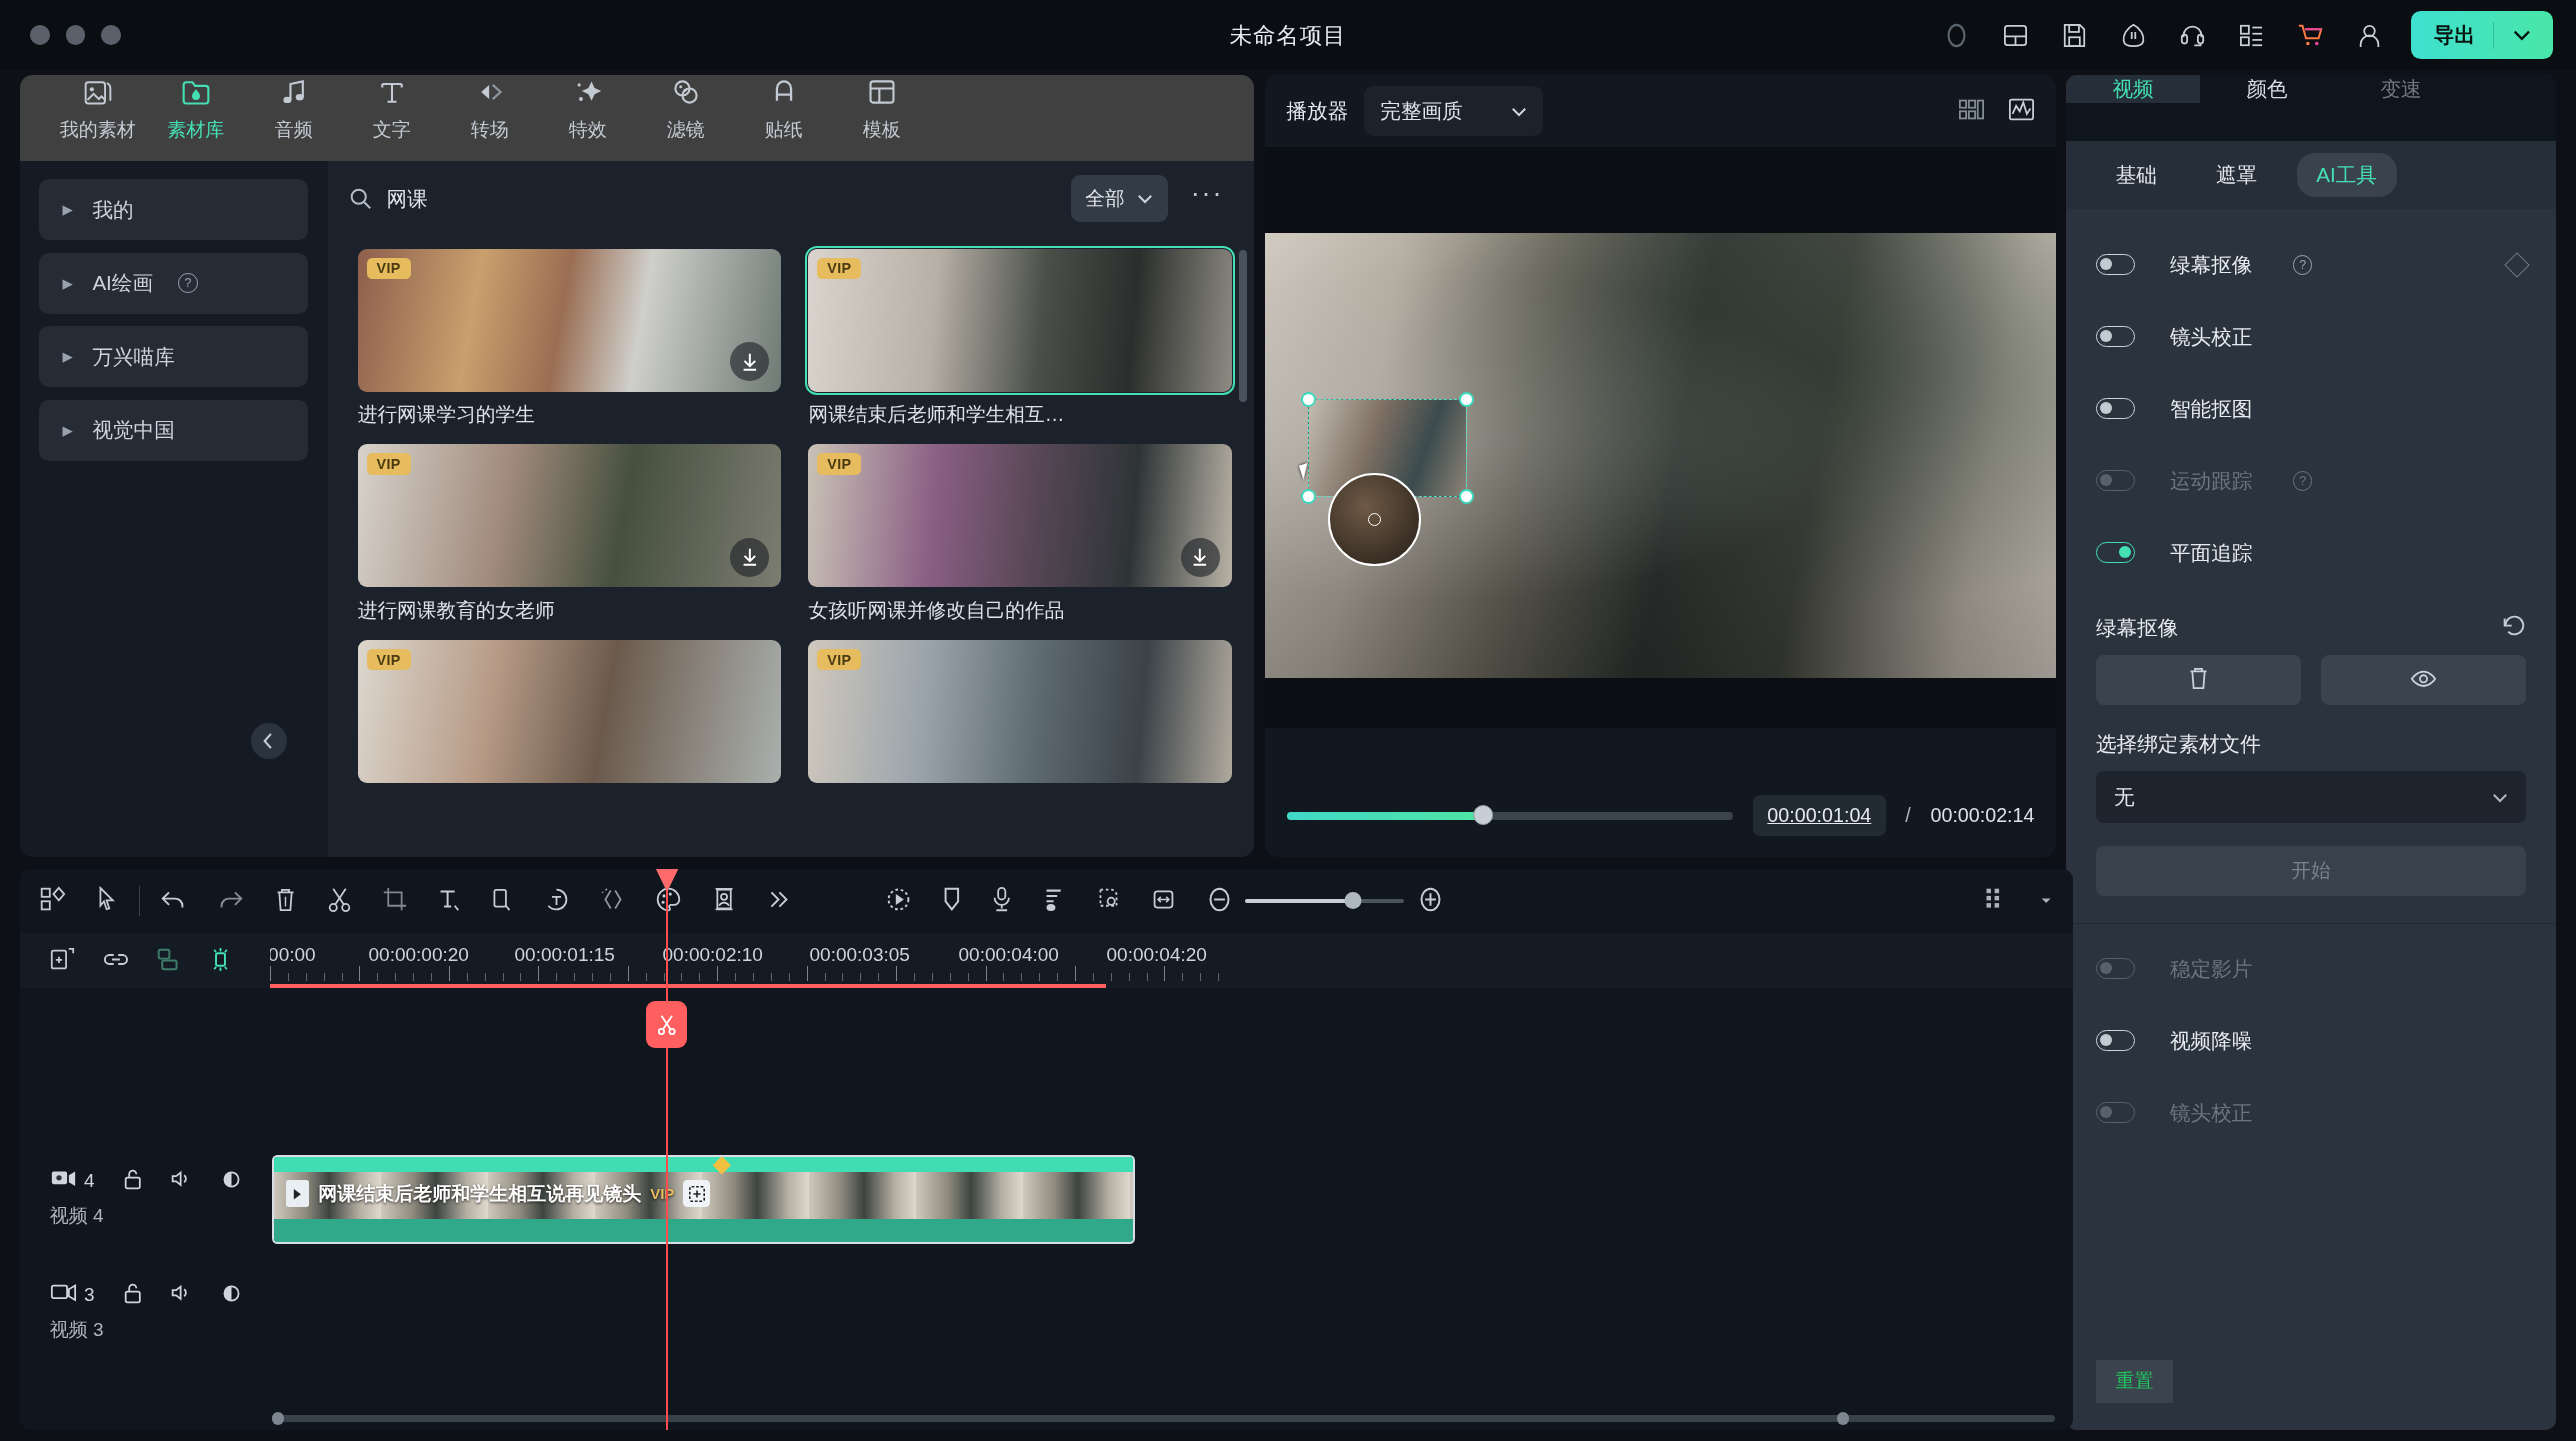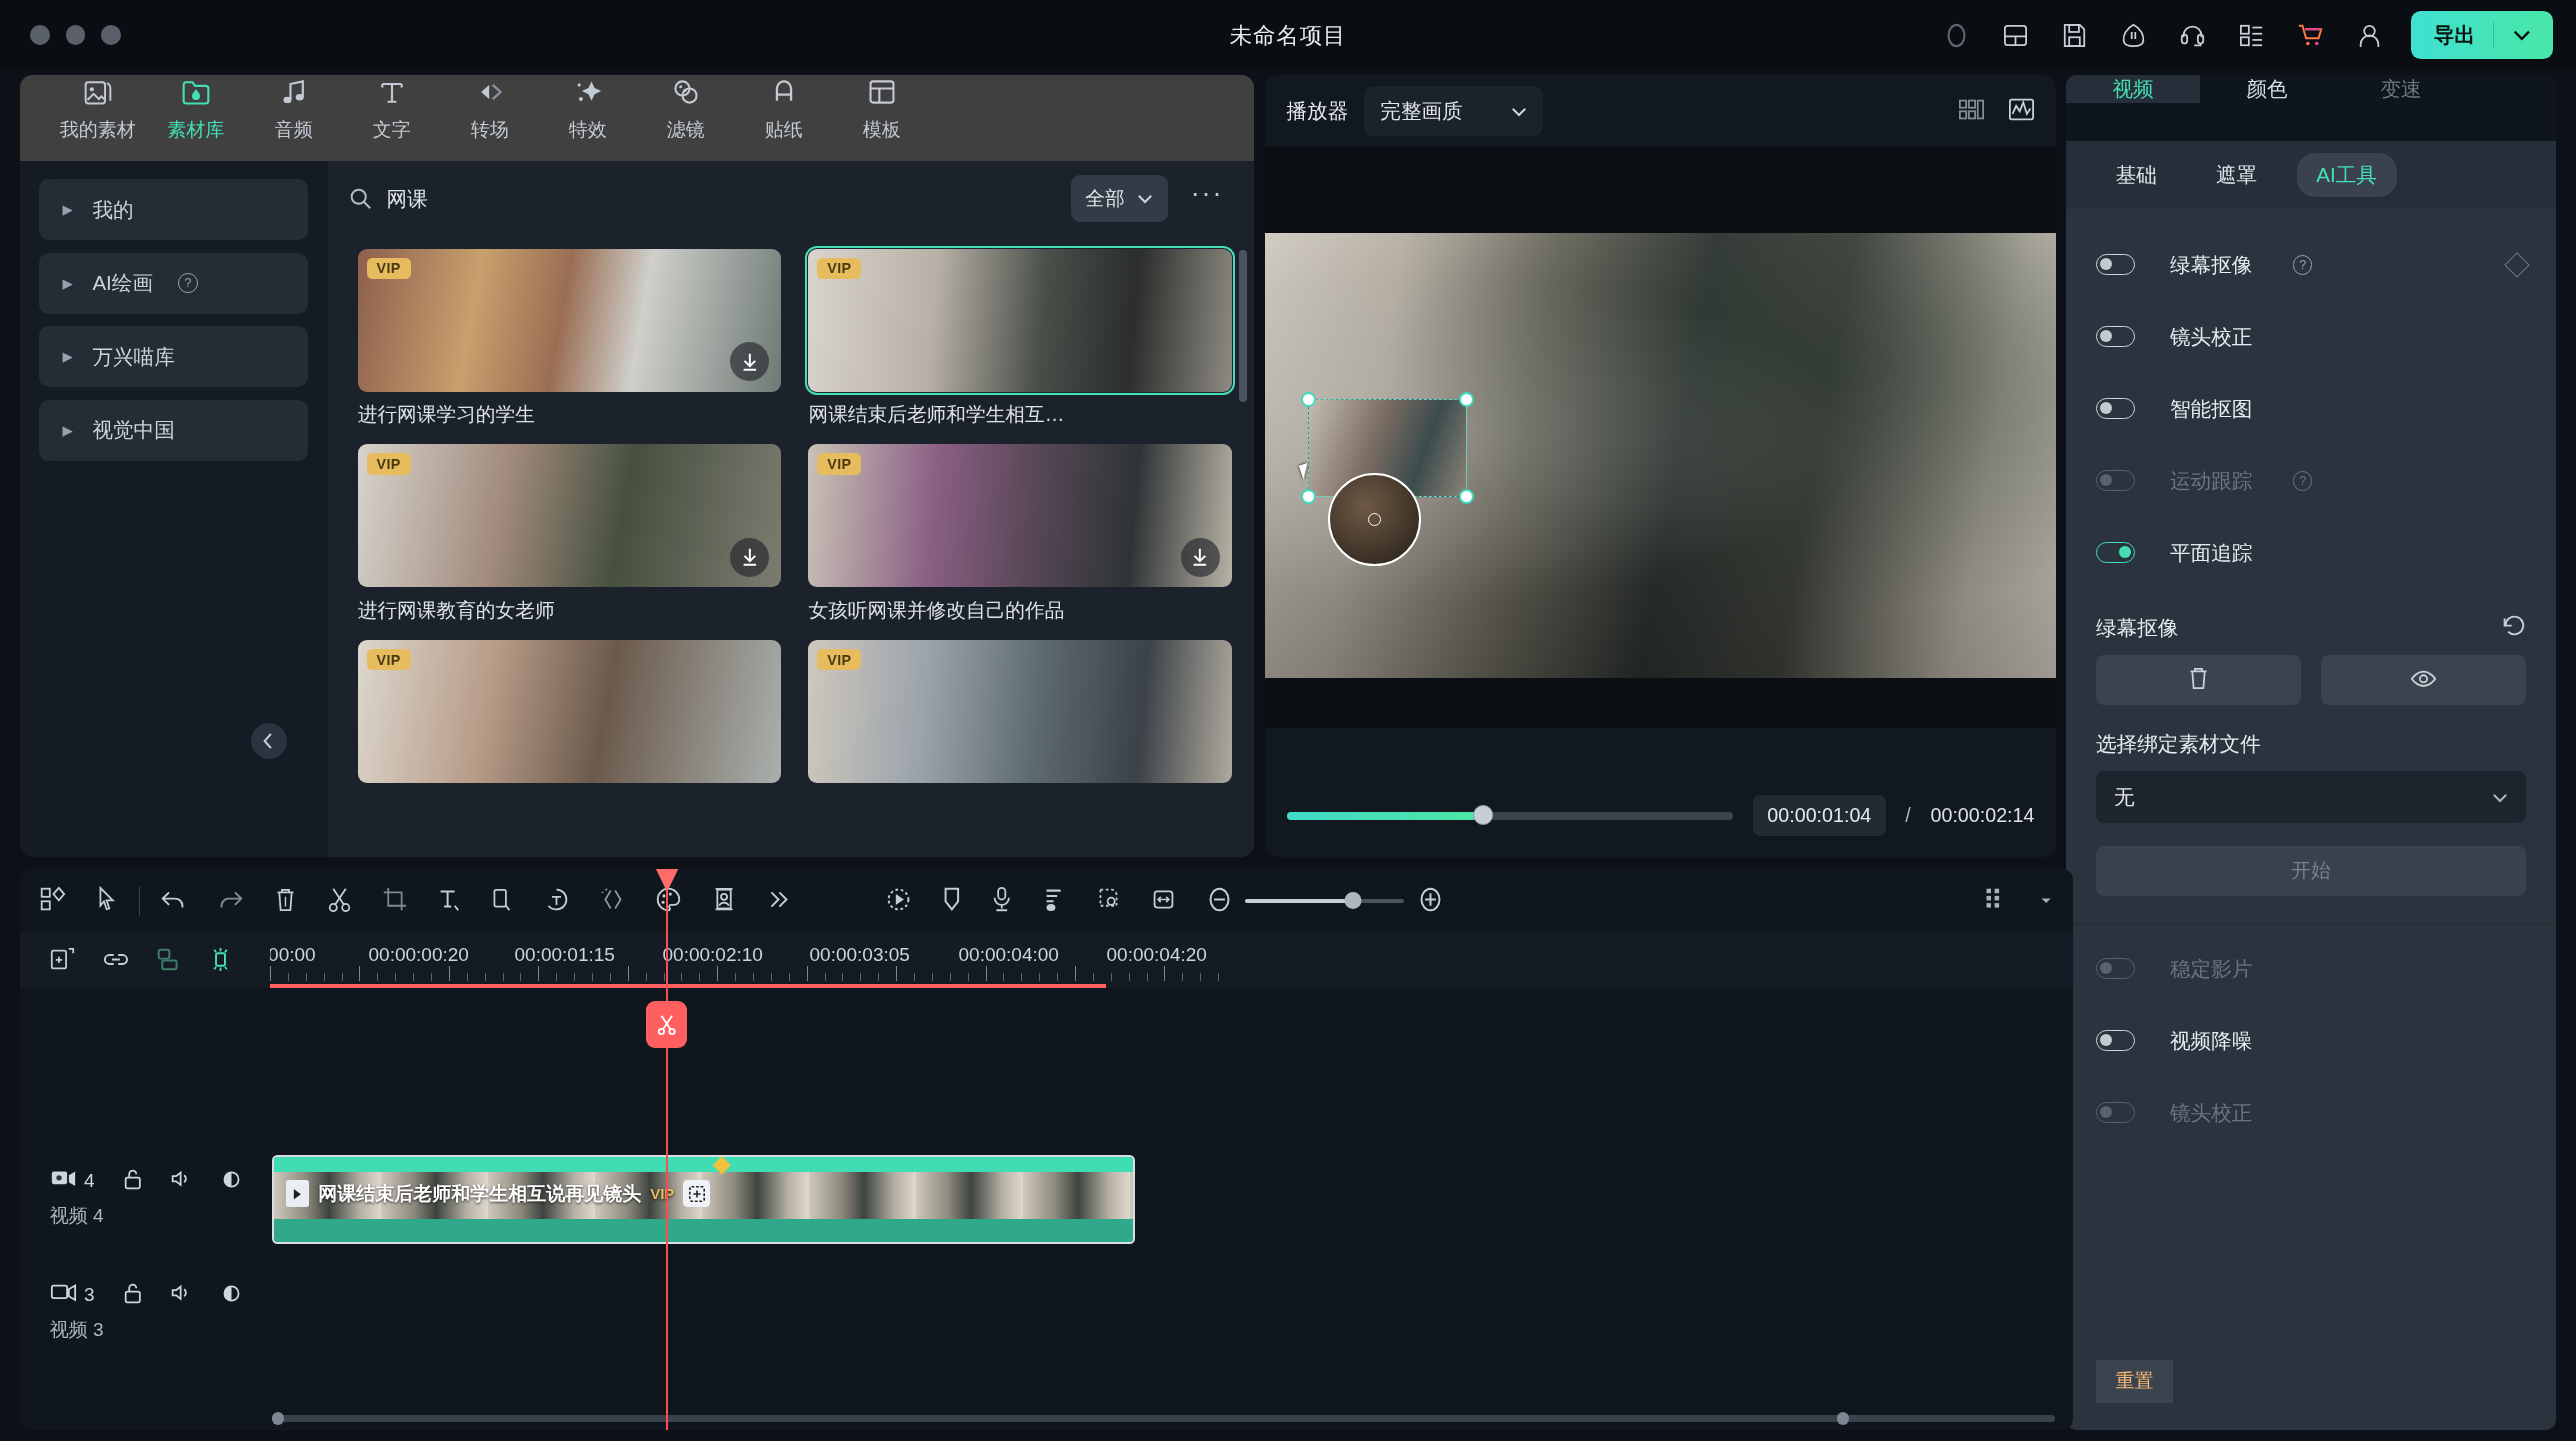--- a/index.html
+++ b/index.html
@@ -125,21 +125,21 @@
   }
   .tracker-circle .c { width:13.4px;height:13.4px;border-radius:50%;border:1.8px solid #fff; }
   .cursor { position:absolute; left:36px; top:231px; width:0;height:0;
             border-left:9.8px solid #fff; border-bottom:15px solid transparent; border-top:0 solid transparent;
             transform:rotate(-18deg); filter:drop-shadow(0 0 1.8px #000); }
 
   .progressrow { position:absolute; left:0; top:712px; width:791px; height:57px; display:flex; align-items:center; padding:0 21.5px; gap:19.7px; }
   .prog-track { flex:1; height:8px; border-radius:4.5px; background:#3b434f; position:relative; }
   .prog-fill { position:absolute; left:0;top:0;height:8px;border-radius:4.5px;width:44%;background:linear-gradient(90deg,#41d8c8,#4ee5a4); }
   .prog-knob { position:absolute; left:44%; top:-6.3px; width:19.7px;height:19.7px;border-radius:50%;background:#c7ced6;border:1.8px solid #8e98a3; transform:translateX(-50%); }
-  .tc-cur { background:#222a34; border-radius:7.2px; padding:9px 14.3px; font-size:19.7px; color:#e6ebf1; font-family:"Liberation Sans",sans-serif; }
+  .tc-cur { background:#222a34; border-radius:7.2px; padding:9px 14.3px; font-size:19.7px; color:#e6ebf1; font-family:"Liberation Sans",sans-serif;text-decoration:underline; }
   .tc-sep { font-size:19.7px; color:#aeb6c0; }
   .tc-tot { font-size:19.7px; color:#dce2e8; }
   .ctrlrow { position:absolute; left:0; top:778px; width:791px; height:64px; display:flex; align-items:center; padding:0 32px; gap:0; color:#cdd4dc; }
 
   
   .rightpanel { position:absolute; left:2066px; top:75px; width:490px; bottom:12.5px; background:#262e39; border-radius:10.7px; overflow:hidden; }
   .rp-tabs { height:66px; background:#0f151d; display:flex; align-items:flex-start; }
   .rp-tab { width:134px; display:flex; align-items:center; justify-content:center; font-size:20.6px; color:#d6dce3; }
   .rp-tab.active { background:#262e39; color:#44e0b4; border-radius:0 0 0 0; }
   .rp-tab.muted { color:#70787f; }
@@ -161,21 +161,21 @@
   .sec-head .t { font-size:20.6px; color:#e7ecf1; }
   .sec-head .r { margin-left:auto; color:#c6ccd4; }
   .btnrow { display:flex; gap:19.7px; }
   .gbtn { flex:1; height:50px; background:#3b434e; border-radius:8px; display:flex; align-items:center; justify-content:center; color:#ccd2da; }
   .lbl2 { font-size:20.6px; color:#e7ecf1; margin:25px 0 12.5px 0; }
   .select { height:52px; background:#1d242d; border-radius:8px; display:flex; align-items:center; padding:0 18px; font-size:20.6px; color:#e3e8ee; }
   .select .cv { margin-left:auto; color:#aeb6c0; }
   .startbtn { margin-top:23px; height:50px; background:#39414c; border-radius:8px; display:flex; align-items:center; justify-content:center; font-size:19.7px; color:#79818b; }
   .divider { height:0.9px; background:#222a33; margin:27px -30px 9px -30px; }
   .resetbtn { position:absolute; left:30px; bottom:27px; width:77px;height:43px;background:#3b434e;border-radius:0;
-              display:flex;align-items:center;justify-content:center;font-size:19px;color:#fdba74; }
+              display:flex;align-items:center;justify-content:center;font-size:19px;color:#22c55e; }
 
   
   .timeline { position:absolute; left:19.7px; top:869px; right:503px; bottom:12.5px; background:#10161e; border-radius:10.7px; overflow:hidden; }
   .tl-toolbar { height:64px; display:flex; align-items:center; padding:0 19.7px; gap:0; color:#c6ccd5; }
   .tgrp { display:flex; align-items:center; gap:30px; }
   .vline { width:0.9px; height:30px; background:#39414c; margin:0 19.7px; }
   .zoomslider { display:flex; align-items:center; gap:0; margin-left:0; }
   .zs-track { width:159px; height:4.5px; background:#4b535e; border-radius:2.7px; position:relative; margin:0 12.5px; }
   .zs-fill { position:absolute;left:0;top:0;height:4.5px;border-radius:2.7px;width:68%;background:#c8ced6; }
   .zs-knob { position:absolute; left:68%; top:-6.3px; width:17px;height:17px;border-radius:50%;background:#aeb6bf; transform:translateX(-50%); }

